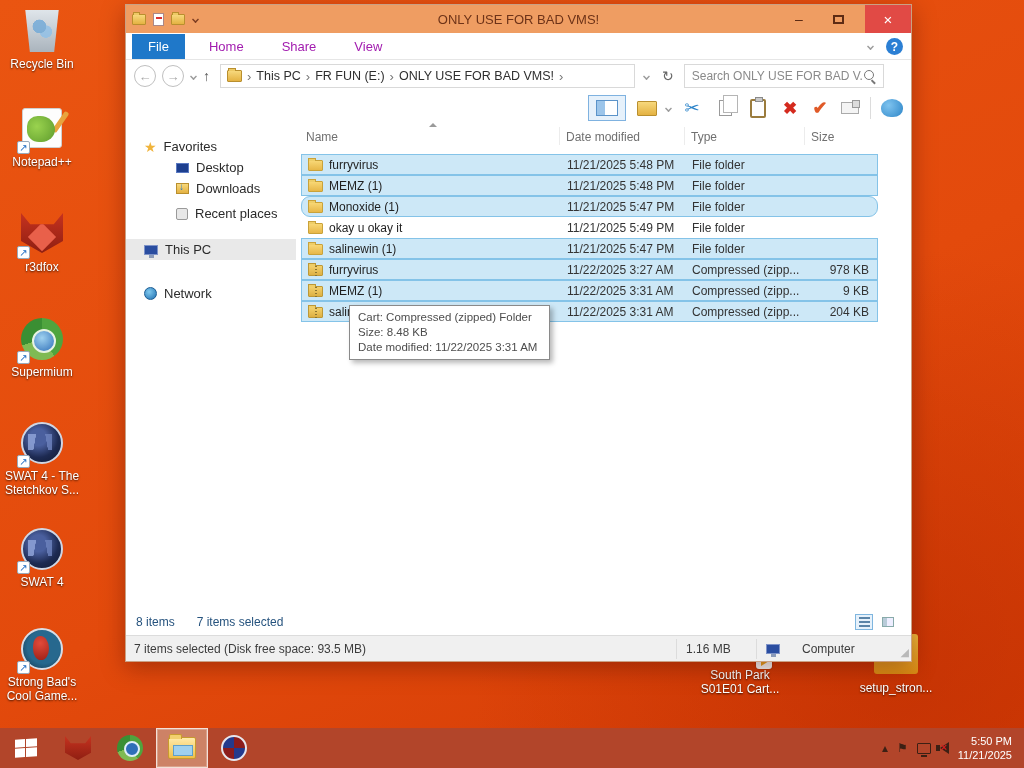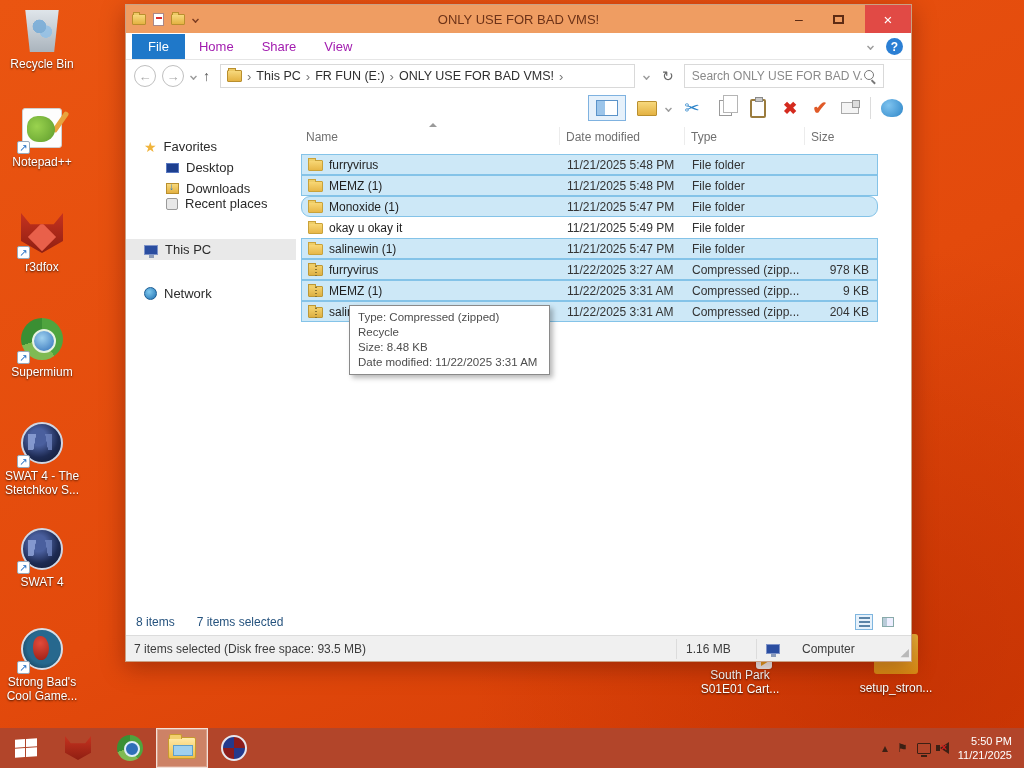--- a/index.html
+++ b/index.html
@@ -82,21 +82,21 @@
   .qat-page::after { content:""; position:absolute; left:2px; top:3px; width:6px; height:2px; background:#d33; }
   .chev-down { width:7px; height:7px; border-right:2px solid #7a3b20; border-bottom:2px solid #7a3b20; transform:rotate(45deg) scale(.7); }
   #wintitle { position:absolute; left:0; right:0; text-align:center; color:#6e3318; font-size:13px; pointer-events:none; }
   .wctrl { position:absolute; top:0; height:28px; display:flex; align-items:center; justify-content:center; }
   .wc-min { right:95px; width:34px; color:#5d2b14; font-size:14px; }
   .wc-max { right:56px; width:34px; }
   .wc-max span { width:11px; height:9px; border:2px solid #5d2b14; display:block; }
   .wc-close { right:0; width:46px; background:#e14a45; color:#fff; font-size:15px; }
 
   
-  #tabsrow { position:relative; height:27px; border-bottom:1px solid #e6e6e6; display:flex; align-items:center; background:#fff; }
+  #tabsrow { position:relative; height:27px; border-bottom:1px solid #e6e6e6; display:flex; align-items:center; background:#fff;gap:10px; }
   .tab { font-size:13px; color:#a21caf; padding:4px 14px; }
   .tab.file { background:#1f78c9; color:#fff; margin-left:6px; padding:5px 16px; }
   #ribbon-right { position:absolute; right:8px; top:0; height:27px; display:flex; align-items:center; gap:12px; }
   .chev-sm { width:7px; height:7px; border-right:2px solid #9a9a9a; border-bottom:2px solid #9a9a9a; transform:rotate(45deg) scale(.7); }
   .help-ico { width:17px; height:17px; border-radius:50%; background:#2b7fd4; color:#fff; font-size:12px; font-weight:bold;
     display:flex; align-items:center; justify-content:center; }
 
   
   #addrrow { position:relative; height:32px; display:flex; align-items:center; background:#fff; padding-left:8px; }
   .navcirc { width:22px; height:22px; border-radius:50%; border:1px solid #c0c0c0; color:#a8a8a8; font-size:13px;
@@ -135,21 +135,21 @@
   .t-rename i { width:18px; height:12px; border:1.5px solid #aaa; background:#f4f4f4; display:block; position:relative; }
   .t-rename i::after { content:""; position:absolute; right:-2px; top:-3px; width:6px; height:6px; background:#dcdcdc; border:1px solid #999; }
   .t-sep { left:744px; width:1px; height:22px; top:5px; background:#dcdcdc; }
   .t-shell { left:752px; width:28px; }
   .t-shell i { width:22px; height:18px; border-radius:50% 50% 45% 45%; background:radial-gradient(circle at 35% 35%, #7ec3ef, #2e86c8); display:block; }
 
   
   #content { position:absolute; left:0; top:118px; width:785px; height:486px; background:#fff; }
   #sidebar { position:absolute; left:0; top:0; width:172px; height:100%; font-size:13px; color:#2b2b2b; }
   .s-item { position:absolute; left:0; width:170px; height:21px; display:flex; align-items:center; gap:7px; padding-left:18px; }
-  .s-item.child { padding-left:40px; }
+  .s-item.child { padding-left:50px; }
   .s-item.hl { background:#e9e9e9; }
   .s-star { color:#f0b43c; font-size:14px; }
   .s-desktop { width:13px; height:10px; background:#1d3f8f; border:1px solid #5a79c2; }
   .s-dl { width:13px; height:11px; background:linear-gradient(180deg,#f7d87c,#e4b242); border:1px solid #b98f2e; position:relative; }
   .s-dl::after { content:"\2193"; position:absolute; left:2px; top:-3px; color:#2277cc; font-size:10px; font-weight:bold; }
   .s-recent { width:12px; height:12px; border:1px solid #9a9a9a; background:#e8e8e8; border-radius:2px; }
   .s-pc { width:14px; height:10px; background:#2a4da0; border:1px solid #7e93c8; position:relative; }
   .s-pc::after { content:""; position:absolute; left:4px; bottom:-4px; width:5px; height:3px; background:#8a9ab8; }
   .s-net { width:13px; height:13px; border-radius:50%; background:radial-gradient(circle at 38% 35%, #7fc9ef, #1f6fb0); border:1px solid #1a5c94; }
 
@@ -347,21 +347,21 @@
           <span>Favorites</span>
         </div>
         <div class="s-item child" style="top:34px;">
           <span class="s-desktop"></span>
           <span>Desktop</span>
         </div>
         <div class="s-item child" style="top:55px;">
           <span class="s-dl"></span>
           <span>Downloads</span>
         </div>
-        <div class="s-item child" style="top:70px;">
+        <div class="s-item child" style="top:80px;">
           <span class="s-recent"></span>
           <span>Recent places</span>
         </div>
         <div class="s-item hl" style="top:116px;">
           <span class="s-pc"></span>
           <span>This PC</span>
         </div>
         <div class="s-item" style="top:160px;">
           <span class="s-net"></span>
           <span>Network</span>
@@ -431,21 +431,21 @@
           <span class="ficon zip"></span>
           <span class="fname">salinewin (1)</span>
             <span class="fdate">11/22/2025 3:31 AM</span>
           <span class="ftype">Compressed (zipp...</span>
             <span class="fsize">204 KB</span>
         </div>
       </div>
     </div>
 
     <div id="tooltip">
-      <div>Type: Compressed (zipped) Recycle</div>
+      <div>Cart: Compressed (zipped) Folder</div>
       <div>Size: 8.48 KB</div>
       <div>Date modified: 11/22/2025 3:31 AM</div>
     </div>
 
     <div id="itemsbar">
       <span class="cnt">8 items</span>
       <span class="selcnt">7 items selected</span>
       <div class="viewtoggles">
         <div class="vt active">
             <span class="vt-list"></span>

